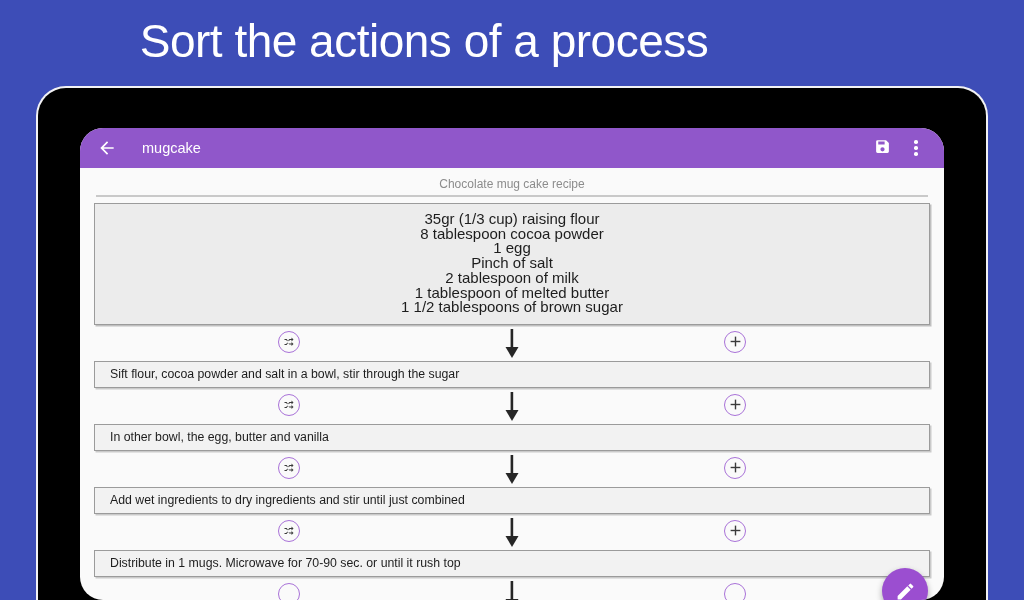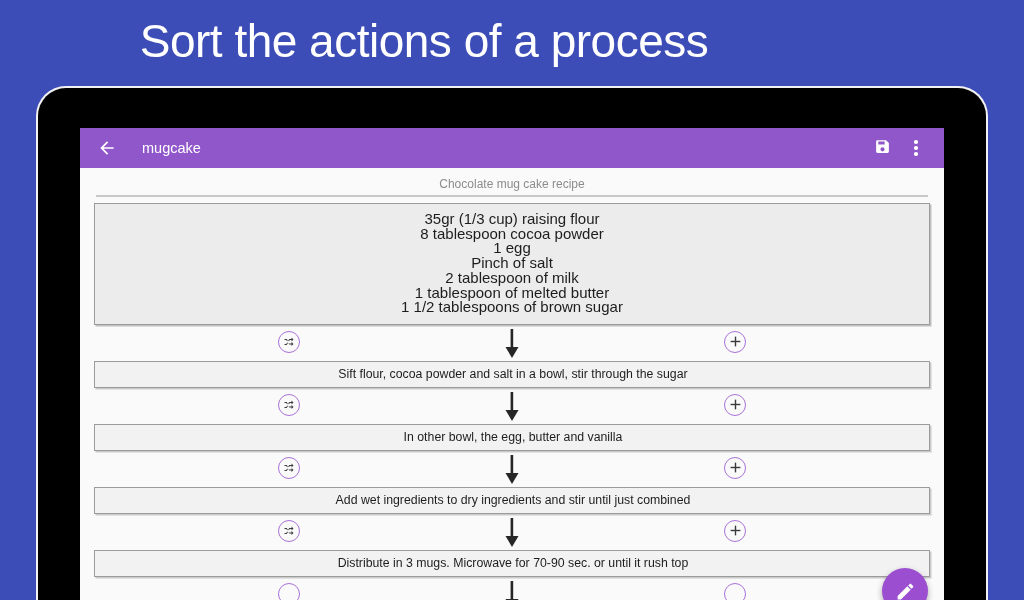--- a/index.html
+++ b/index.html
@@ -46,20 +46,21 @@
 
   
   .device-screen {
     position: absolute;
     left: 80px;
     top: 128px;
     width: 864px;
     height: 472px;
     background: #fafafa;
     overflow: hidden;
+    border-radius: 23px;
   }
 
   
   .app-bar {
     height: 40px;
     background: #9057ca;
     display: flex;
     align-items: center;
     padding: 0 14px;
     box-sizing: border-box;
@@ -165,24 +166,23 @@
     top: 4px;
     text-align: center;
   }
   .down-arrow svg { display: inline-block; vertical-align: middle; }
 
   
   .step-row {
     background: #f2f2f2;
     border: 1px solid #9b9b9b;
     box-shadow: 1.5px 1.5px 0 rgba(130,130,130,0.40);
-    text-align: center;
     font-size: 12.3px;
     color: #1d1d1d;
-    padding: 5px 6px 6px 8px;
+    padding: 5px 6px 6px 15px;
     box-sizing: border-box;
     white-space: nowrap;
     overflow: hidden;
     cursor: pointer;
   }
 
   
   .fab {
     position: absolute;
     right: 16px;
@@ -347,21 +347,21 @@
       <div class="circle-btn add">
         <span>
           <svg width="13" height="13" viewBox="0 0 24 24">
             <rect x="10.7" y="3" width="2.6" height="18" fill="#3a3a3a"></rect>
             <rect x="3" y="10.7" width="18" height="2.6" fill="#3a3a3a"></rect>
           </svg>
         </span>
       </div>
     </div>
 
-    <div class="step-row">Distribute in 3 mugs. Microwave for 70-90 sec. or until it rush top</div>
+    <div class="step-row">Distribute in 1 mugs. Microwave for 70-90 sec. or until it rush top</div>
 
     <div class="connector-row">
       <div class="circle-btn shuffle">
         
       </div>
       <div class="down-arrow">
         <svg width="16" height="30" viewBox="0 0 16 30">
           <rect x="6.6" y="0" width="2.6" height="20" fill="#262626"></rect>
           <polygon points="8,29 1.5,18 14.5,18" fill="#262626"></polygon>
         </svg>

